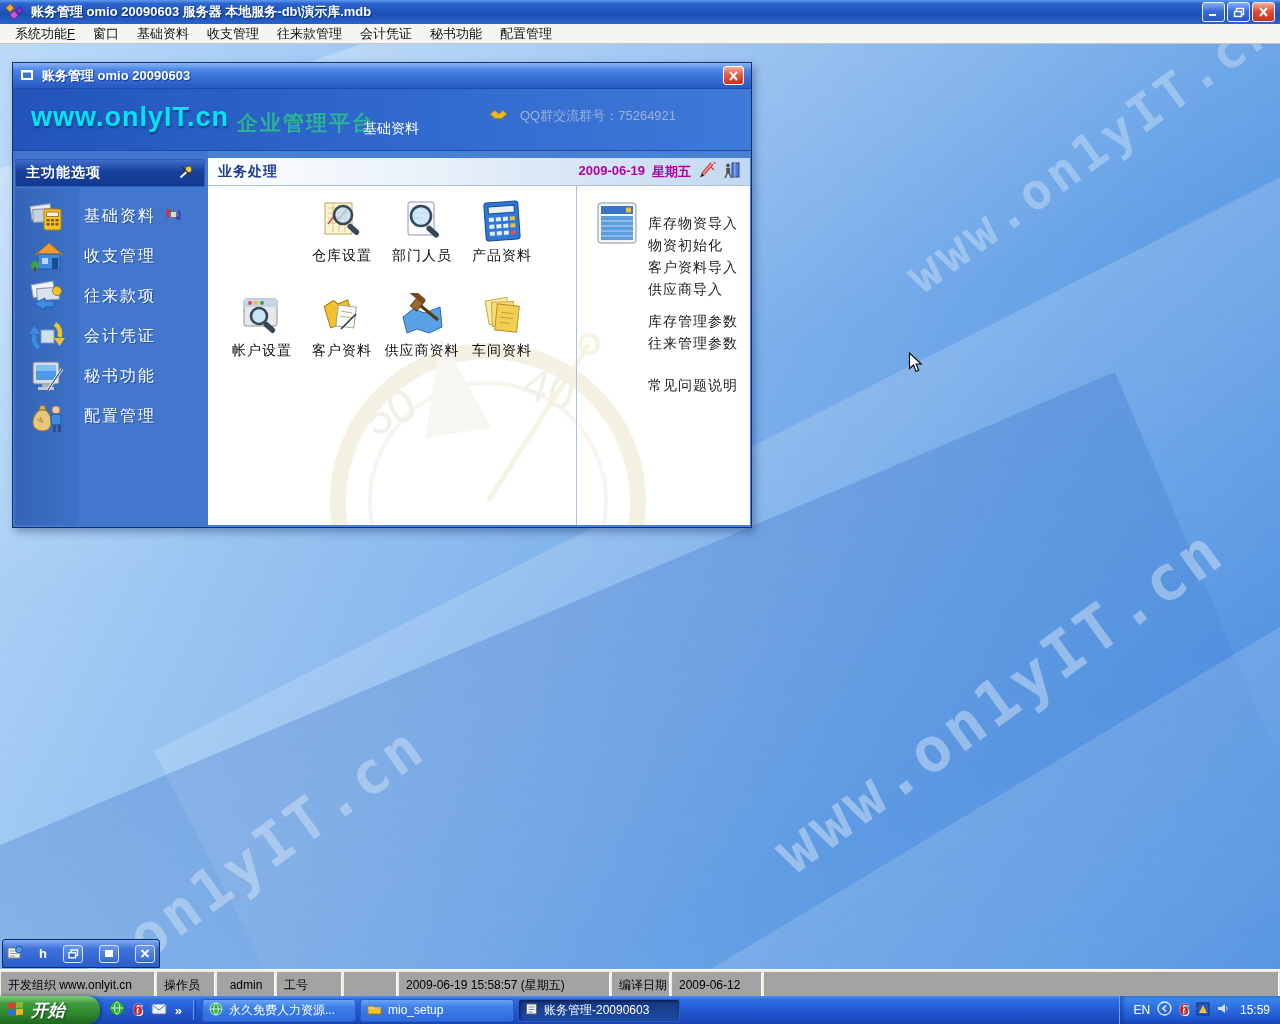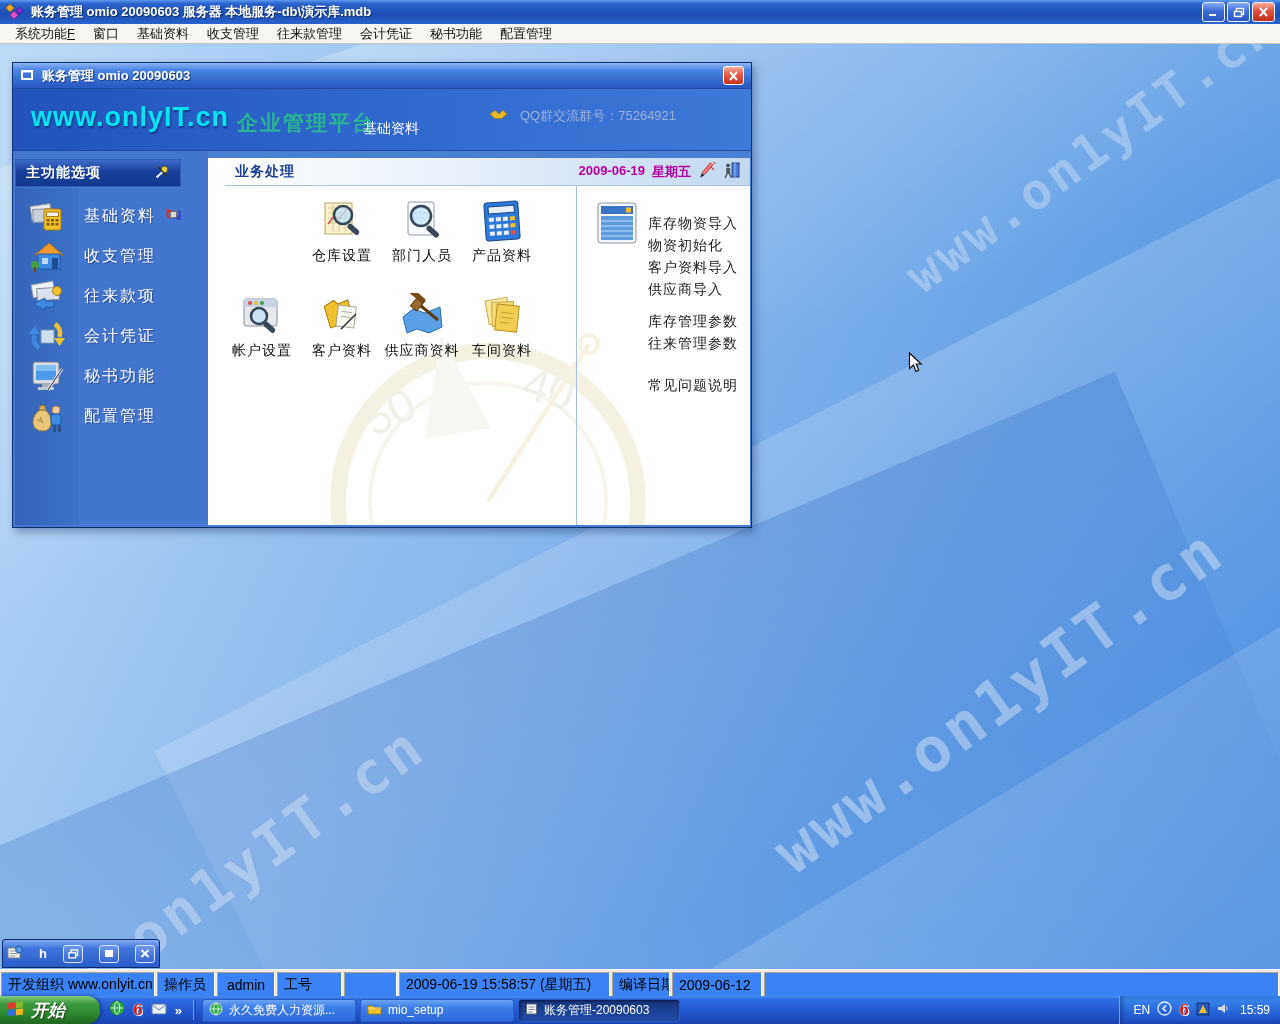--- a/index.html
+++ b/index.html
@@ -63,38 +63,38 @@
     color:#00E4F4; letter-spacing:1px; text-shadow:1px 2px 2px rgba(0,40,110,.65); }
   .platform { position:absolute; left:224px; top:20px; font-size:21px; font-weight:bold;
     color:#2AC886; opacity:.8; letter-spacing:2px; }
   .module { position:absolute; left:350px; top:31px; font-size:14px; color:#fff; }
   .qq { position:absolute; left:476px; top:18px; font-size:13px; color:#9CB2D8;
     display:flex; align-items:center; gap:12px; }
   .cw-body { position:absolute; left:0; top:88px; right:0; bottom:0; background:#4880D4; }
 
   
   .sidebar { position:absolute; left:0; top:0; width:195px; height:100%; background:#4377CE; }
-  .sb-header { position:absolute; left:2px; top:8px; width:166px; height:28px;
+  .sb-header { position:absolute; left:2px; top:8px; width:190px; height:28px;
     background:linear-gradient(180deg,#3E6CC8 0%,#16409A 45%,#123A90 100%);
     display:flex; align-items:center; padding:0 10px; color:#fff; font-weight:bold;
     font-size:14px; letter-spacing:1px; border:1px solid #2E5EB8; }
   .sb-header .grow { flex:1; }
   .sb-strip { position:absolute; left:2px; top:37px; bottom:2px; width:64px;
     background:linear-gradient(90deg,#3464B8 0%,#3C72C6 100%); }
   .sb-item { position:absolute; left:2px; width:191px; height:40px;
     display:flex; align-items:center; }
   .sb-icon { width:64px; display:flex; justify-content:center; flex:none; }
   .sb-label { color:#fff; font-size:16px; letter-spacing:2px; margin-left:5px;
     text-shadow:1px 1px 1px rgba(10,40,100,.55); }
 
   
   .main { position:absolute; left:195px; top:7px; right:1px; bottom:2px; background:#fff; overflow:hidden; }
   .panel-header { height:28px; display:flex; align-items:center; padding:0 10px; gap:7px;
     background:linear-gradient(90deg,#FDFEFF 0%,#EAF1FA 40%,#C2D8F0 100%);
-    border-bottom:1px solid #A8C0DC;margin-left:17px; }
+    border-bottom:1px solid #A8C0DC; }
   .panel-title { color:#1E3E96; font-weight:bold; font-size:14px; letter-spacing:1px; }
   .panel-date { margin-left:auto; color:#B400A0; font-weight:bold; font-size:13px;
     display:flex; gap:7px; }
   .panel-content { position:absolute; left:0; top:28px; right:0; bottom:0; }
   .clockwm { position:absolute; left:115px; top:120px; width:330px; height:221px;
     opacity:.20; overflow:hidden; pointer-events:none; }
   .vdiv { position:absolute; left:368px; top:0; bottom:0; width:1px; background:#A8C0DC; }
   .grid { position:absolute; left:12px; top:8px; width:340px; height:200px; }
   .grid-item { position:absolute; width:84px; text-align:center; }
   .gi-icon { height:50px; display:flex; align-items:flex-end; justify-content:center; }
@@ -112,22 +112,22 @@
     display:flex; align-items:center; padding:0 4px; gap:16px; }
   .mini-title { color:#fff; font-weight:bold; font-size:13px; flex:1; white-space:nowrap; overflow:hidden; }
   .mini-btn { width:20px; height:18px; border:1px solid #D8E4F8; border-radius:3px; flex:none;
     background:linear-gradient(180deg,#6A98EC 0%,#3668D0 100%);
     display:flex; align-items:center; justify-content:center; }
 
   
   .statusbar { position:absolute; left:0; top:969px; width:1280px; height:27px;
     background:#EFECE5; border-top:1px solid #FFF; display:flex; align-items:stretch;
     padding:2px 1px; gap:2px; }
-  .cell { border:1px solid; border-color:#A9A494 #FFF #FFF #A9A494; background:#3b82f6;
-    font-size:14px; color:#000; display:flex; align-items:center; padding:12px 6px; white-space:nowrap; overflow:hidden; }
+  .cell { border:1px solid; border-color:#A9A494 #FFF #FFF #A9A494; background:#a3a3a3;
+    font-size:12px; color:#000; display:flex; align-items:center; padding:12px 6px; white-space:nowrap; overflow:hidden; }
   .c1{width:154px;} .c2{width:58px;} .c3{width:58px; justify-content:center;}
   .c4{width:65px;} .c5{width:53px;} .c6{width:211px;} .c7{width:58px;} .c8{width:90px;} .c9{flex:1;}
 
   
   .taskbar { position:absolute; left:0; top:996px; width:1280px; height:28px;
     background:linear-gradient(180deg,#4890F4 0%,#2E6CE4 12%,#2258D2 52%,#1A46B4 96%);
     display:flex; align-items:center; }
   .start { width:100px; height:28px; border-radius:0 13px 13px 0; flex:none;
     background:linear-gradient(180deg,#7FCB77 0%,#3E9A3E 28%,#2E8A2E 62%,#1F671F 100%);
     display:flex; align-items:center; gap:6px; padding:0 16px 0 7px;

